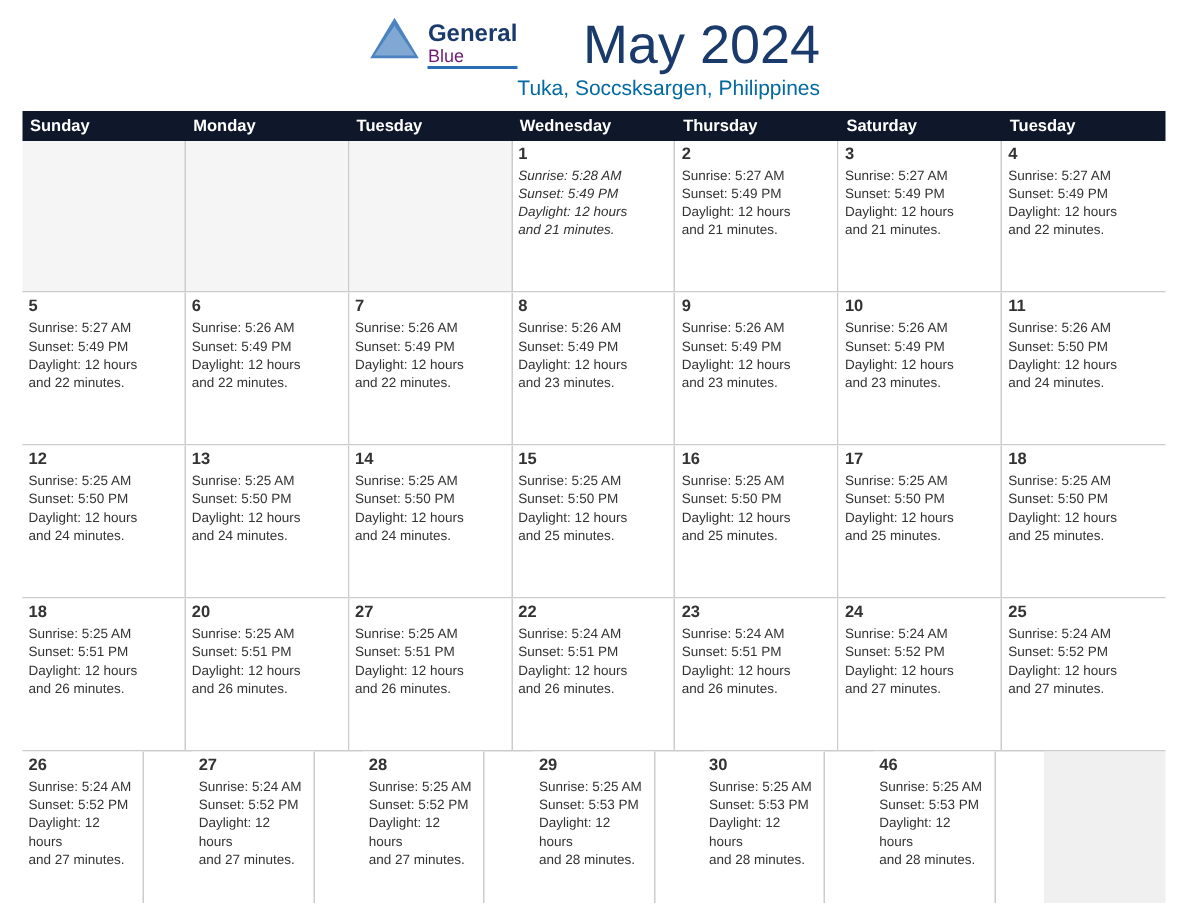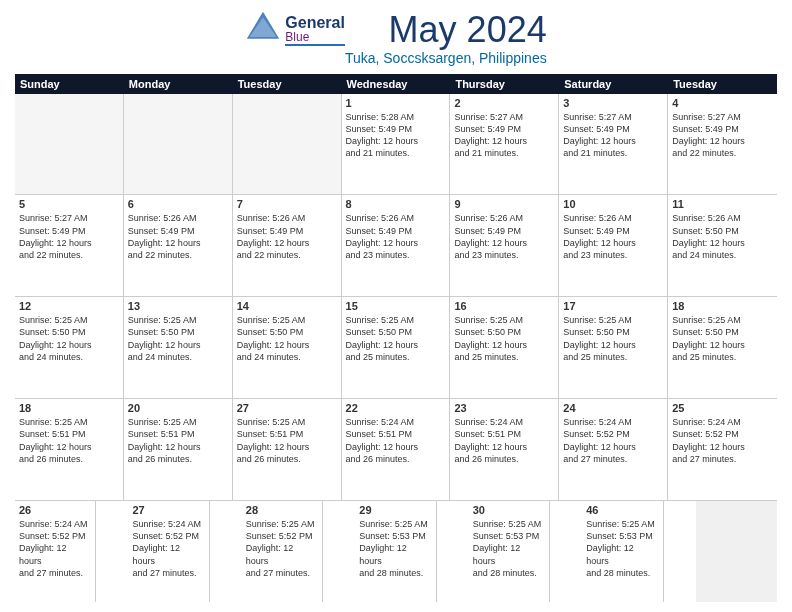--- a/index.html
+++ b/index.html
@@ -167,21 +167,21 @@
         <div class="cal-header-cell">Saturday</div>
         <div class="cal-header-cell">Tuesday</div>
       </div>
     <div class="cal-body">
     <div class="cal-row">
           <div class="cal-cell empty"></div>
           <div class="cal-cell empty"></div>
           <div class="cal-cell empty"></div>
           <div class="cal-cell">
             <span class="day-num">1</span>
-            <div class="day-info" style="white-space: pre-line;">Sunrise: 5:28 AM
+            <div class="day-info" style="white-space: pre-line; font-style: italic;">Sunrise: 5:28 AM
 Sunset: 5:49 PM
 Daylight: 12 hours
 and 21 minutes.</div>
           </div>
           <div class="cal-cell">
             <span class="day-num">2</span>
             <div class="day-info" style="white-space: pre-line;">Sunrise: 5:27 AM
 Sunset: 5:49 PM
 Daylight: 12 hours
 and 21 minutes.</div>

